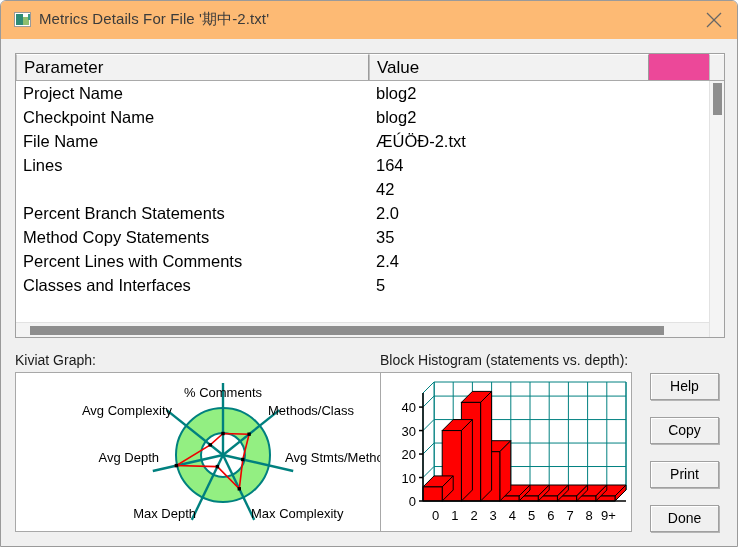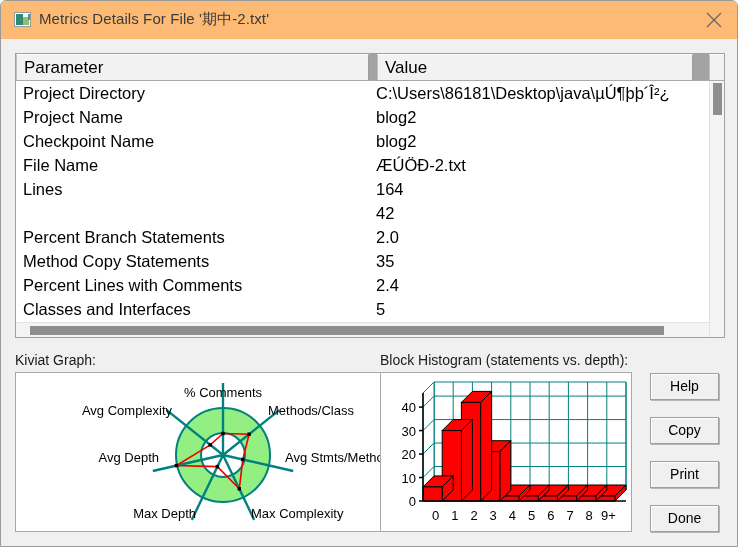--- a/index.html
+++ b/index.html
@@ -82,40 +82,40 @@
     background: #ffffff;
     border: 1px solid #a0a0a0;
     box-sizing: border-box;
   }
   .thead {
     position: absolute;
     left: 0; top: 0;
     width: 100%; height: 27px;
     box-sizing: border-box;
     border-bottom: 1px solid #a9a9a9;
-    background: #a3a3a3;
+    background: #ec4899;
   }
   .th {
     position: absolute;
     top: 0;
     height: 26px;
     line-height: 26px;
     font-size: 17px;
     color: #000;
     background: #f2f2f2;
     box-sizing: border-box;
     padding-left: 7px;
     border-top: 1px solid #ffffff;
     border-left: 1px solid #c0c0c0;
     border-right: 1px solid #9c9c9c;
     overflow: hidden;
     white-space: nowrap;
   }
   .th-param { left: 0; width: 353px; }
-  .th-value { left: 353px; width: 316px; margin-left: 8px; }
+  .th-value { left: 353px; width: 280px; }
   .th-corner { left: 693px; width: 15px; border-right: none; }
 
   .tbody {
     position: absolute;
     left: 0; top: 27px;
     width: 694px;
     height: 243px;
     overflow: hidden;
   }
   .trow {
@@ -238,24 +238,20 @@
   </div>
 
   <div class="table-panel">
     <div class="thead">
       <div class="th th-param">Parameter</div>
       <div class="th th-value">Value</div>
       <div class="th th-corner"></div>
     </div>
 
     <div class="tbody" id="table-body">
-        <div class="trow">
-          <div class="cell-param">Project Directory</div>
-          <div class="cell-value">C:\Users\86181\Desktop\java\µÚ¶þþ´Î²¿</div>
-        </div>
         <div class="trow">
           <div class="cell-param">Project Name</div>
           <div class="cell-value">blog2</div>
         </div>
         <div class="trow">
           <div class="cell-param">Checkpoint Name</div>
           <div class="cell-value">blog2</div>
         </div>
         <div class="trow">
           <div class="cell-param">File Name</div>

